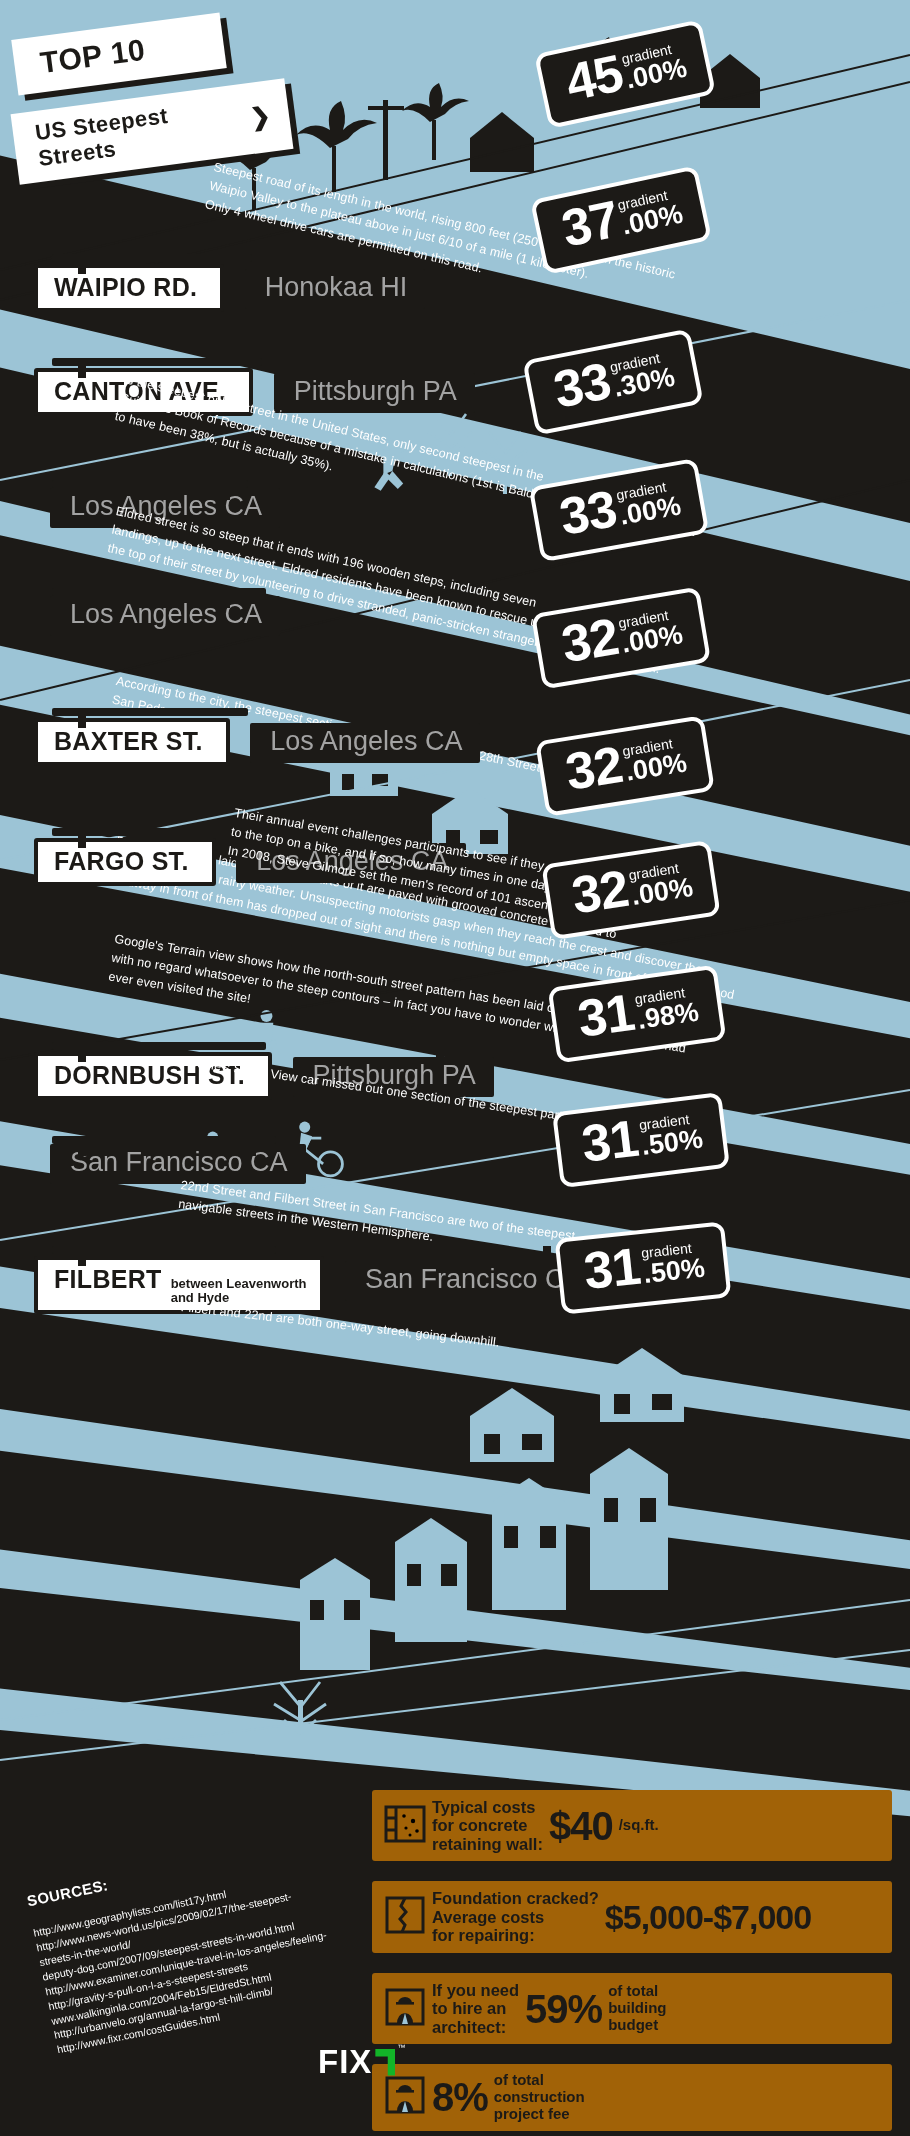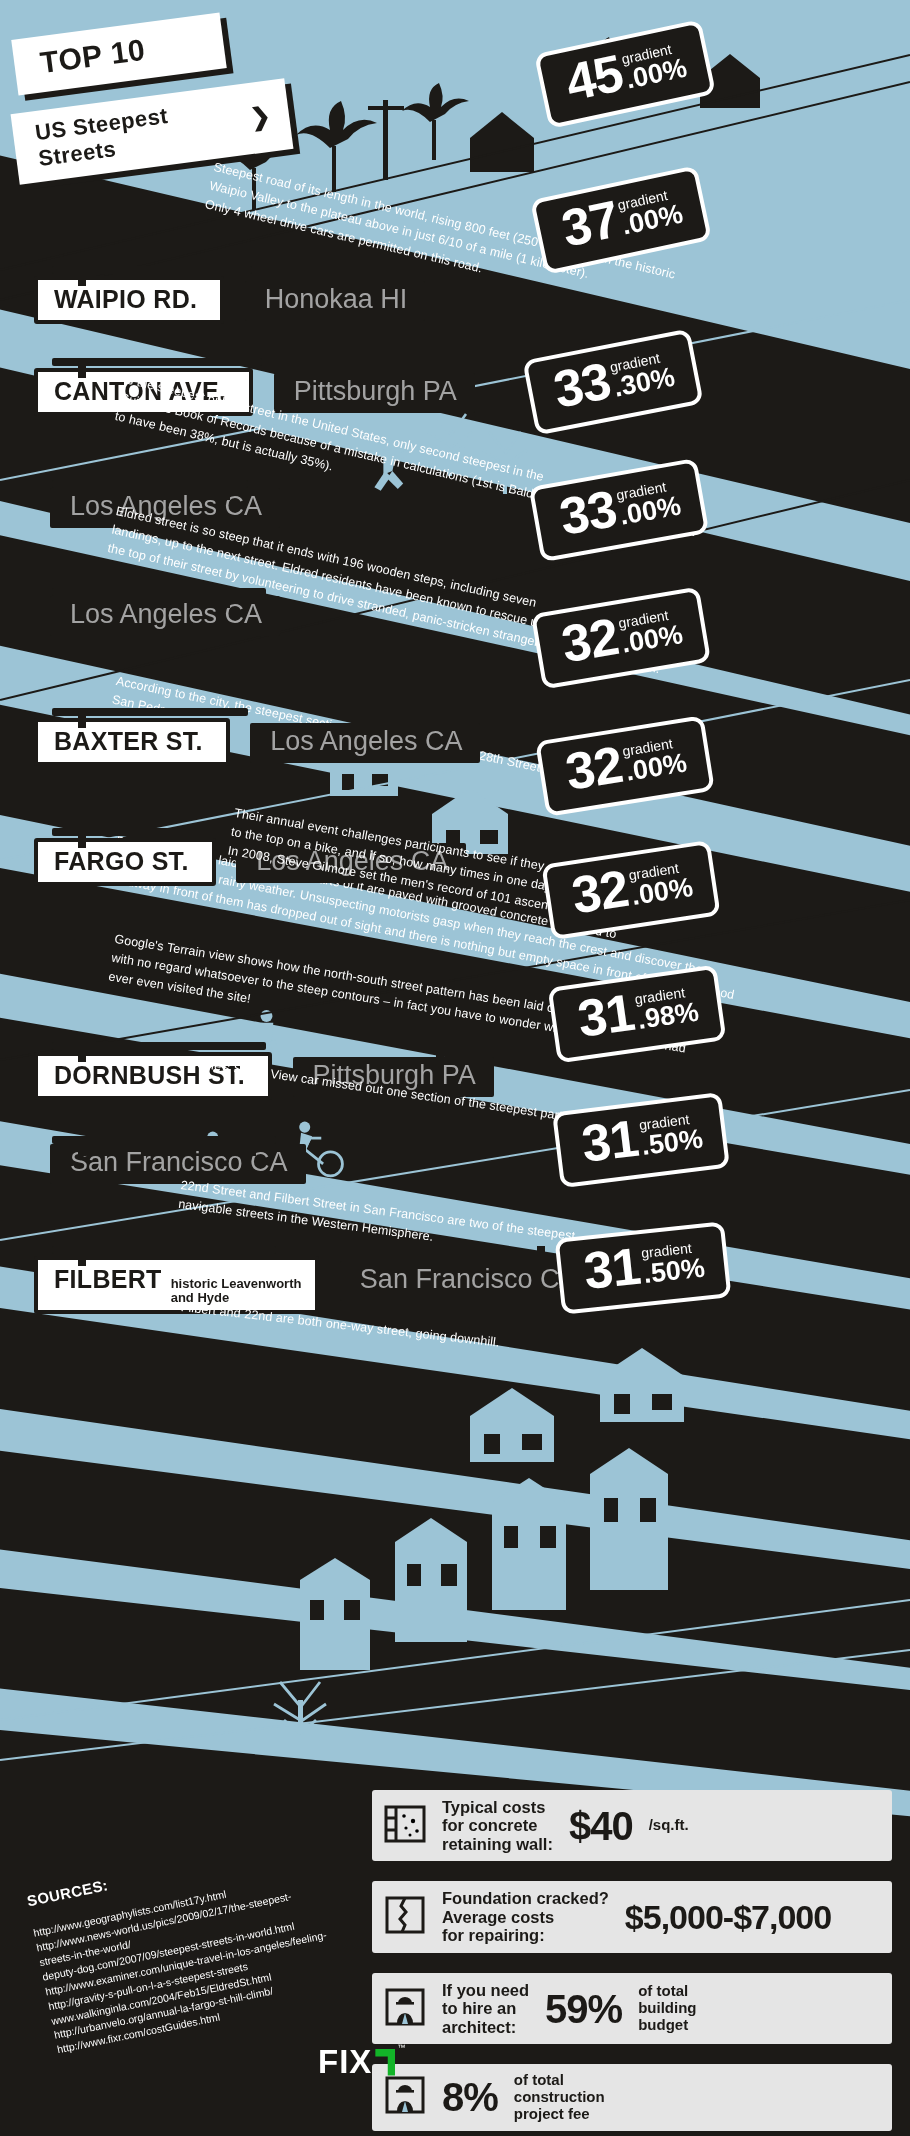--- a/index.html
+++ b/index.html
@@ -126,26 +126,26 @@
     white-space: pre-line;
     letter-spacing: .1px;
   }
 
   
   .silho { position: absolute; pointer-events: none; }
 
   
   .facts { position: absolute; right: 18px; top: 1790px; width: 520px; }
   .fact {
-    background: #e5e5e5;
+    background: #a16207;
     color: #1c1a17;
     border-radius: 3px;
     display: flex;
     align-items: center;
-    gap: 16px;
+    gap: 6px;
     padding: 8px 16px 8px 12px;
     margin-bottom: 20px;
   }
   .fact-ico { flex: 0 0 auto; }
   .fact-lab { font-size: 16.5px; font-weight: bold; line-height: 1.12; white-space: pre-line; }
   .fact-val { font-size: 40px; font-weight: bold; line-height: 1; letter-spacing: -1px; }
   .fact-val.sm { font-size: 34px; }
   .fact-unit { font-size: 15px; font-weight: bold; line-height: 1.12; white-space: pre-line; }
 
   
@@ -332,21 +332,21 @@
   </svg>
 
   <div class="title-wrap">
     <div class="title-plate title-1">TOP 10</div>
     <div class="title-plate title-2">
       <span>US Steepest Streets</span>
       <span class="chev">❯</span>
     </div>
   </div>
 
-  <div class="sign" style="left:34px;top:264px;margin-top:12px;">
+  <div class="sign" style="left:34px;top:264px;">
     <div class="sign-post-h" style="width:200px;"></div><div class="sign-post-v"></div><div class="sign-post-v sign-post-v2"></div>
     <div class="name-plate">
       <span class="name-main">WAIPIO RD.</span>
       <span class="name-sub"></span>
     </div>
     <div class="city-plate">Honokaa HI</div>
   </div>
   <div class="badge" style="left:540px;top:36px;transform:rotate(-12deg);">
     <span class="badge-num">45</span>
     <span class="badge-side">
@@ -483,21 +483,21 @@
       <span class="badge-pct">.50%</span>
     </span>
   </div>
   <div class="desc" style="left:182px;top:1176px;transform:rotate(7.4deg);">22nd Street and Filbert Street in San Francisco are two of the steepest
 navigable streets in the Western Hemisphere.</div>
 
   <div class="sign" style="left:34px;top:1256px;">
     <div class="sign-post-h" style="width:224px;"></div><div class="sign-post-v"></div><div class="sign-post-v sign-post-v2"></div>
     <div class="name-plate">
       <span class="name-main">FILBERT</span>
-      <span class="name-sub">historic Leavenworth
+      <span class="name-sub">between Leavenworth
 and Hyde</span>
     </div>
     <div class="city-plate">San Francisco CA</div>
   </div>
   <div class="badge" style="left:558px;top:1230px;transform:rotate(-6deg);">
     <span class="badge-num">31</span>
     <span class="badge-side">
       <span class="badge-grad">gradient</span>
       <span class="badge-pct">.50%</span>
     </span>

